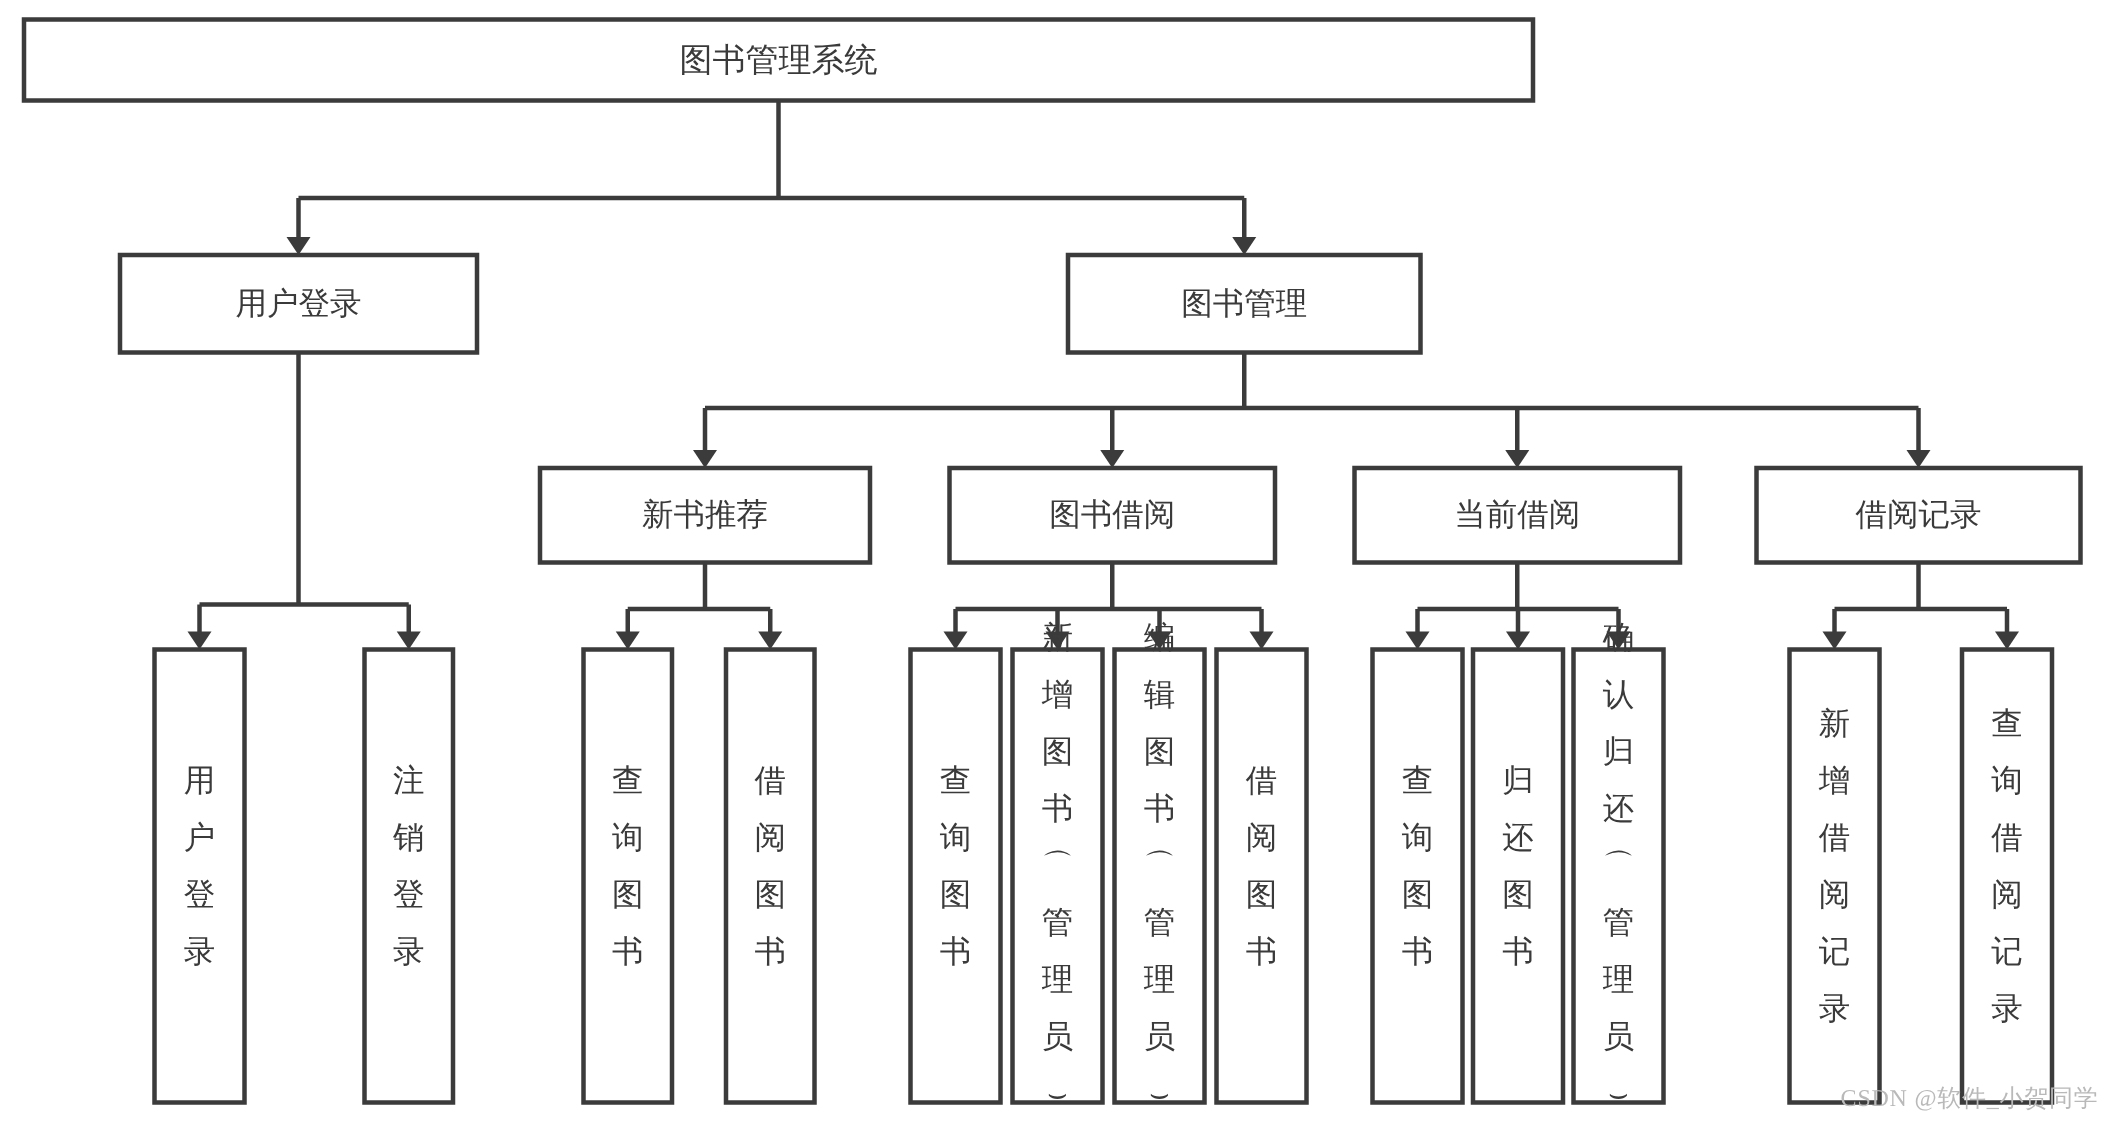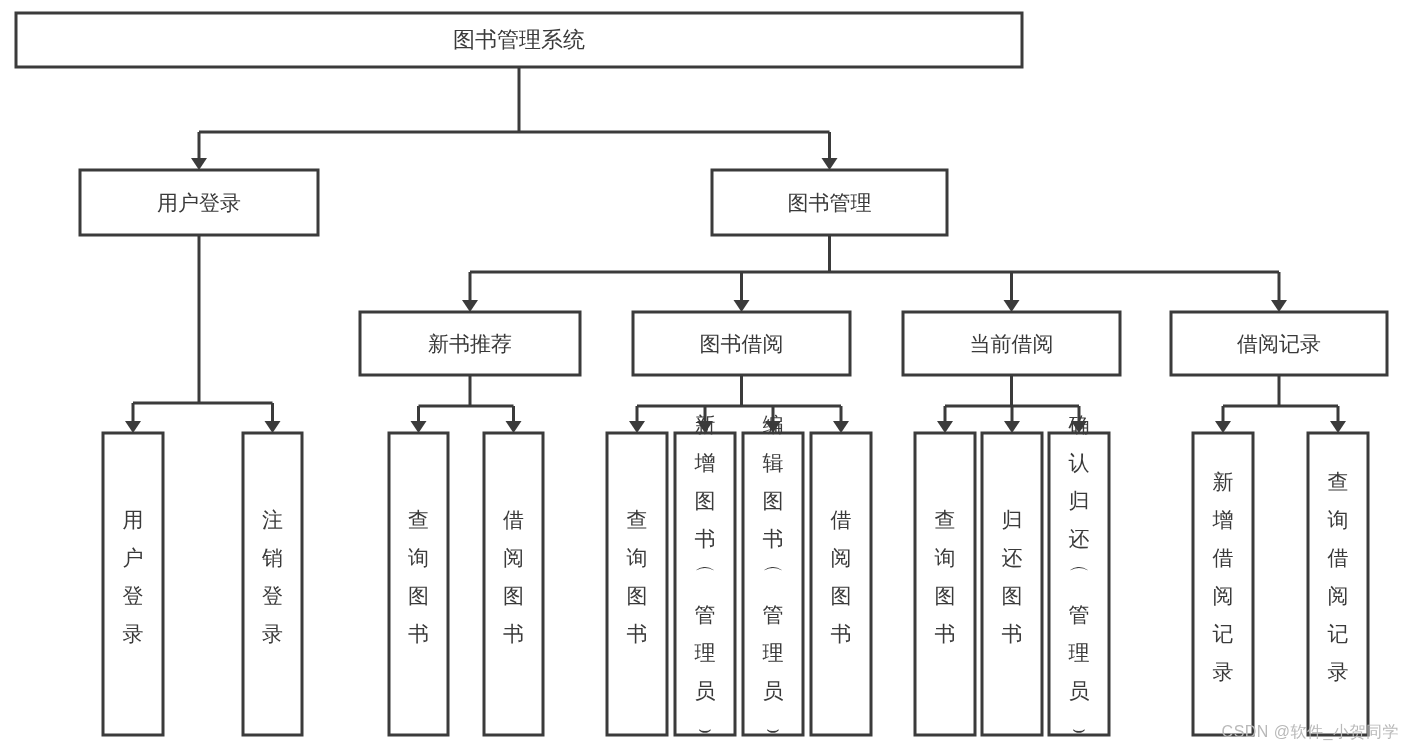--- a/index.html
+++ b/index.html
@@ -20,21 +20,21 @@
   }
   .label-root{font-size:22px;}
   .label-l1{font-size:21px;}
   .label-l2{font-size:21px;}
   .vert-char{
     font-family:"DejaVu Sans","Liberation Sans",sans-serif;
     font-size:21px;fill:#3a3a3a;text-anchor:middle;
   }
   .watermark{
     position:absolute;right:6px;bottom:4px;
-    font-family:Liberation Sans, sans-serif;
+    font-family:Liberation Serif, serif;
     font-size:16px;color:#b9b9b9;white-space:nowrap;
     letter-spacing:0.5px;
   }
 </style>
 </head>
 <body>
 
 <svg id="diagram" viewBox="0 0 1405 747">
   <defs>
     <marker id="arrow" markerWidth="14" markerHeight="14" refX="1" refY="5" orient="auto" markerUnits="userSpaceOnUse">

